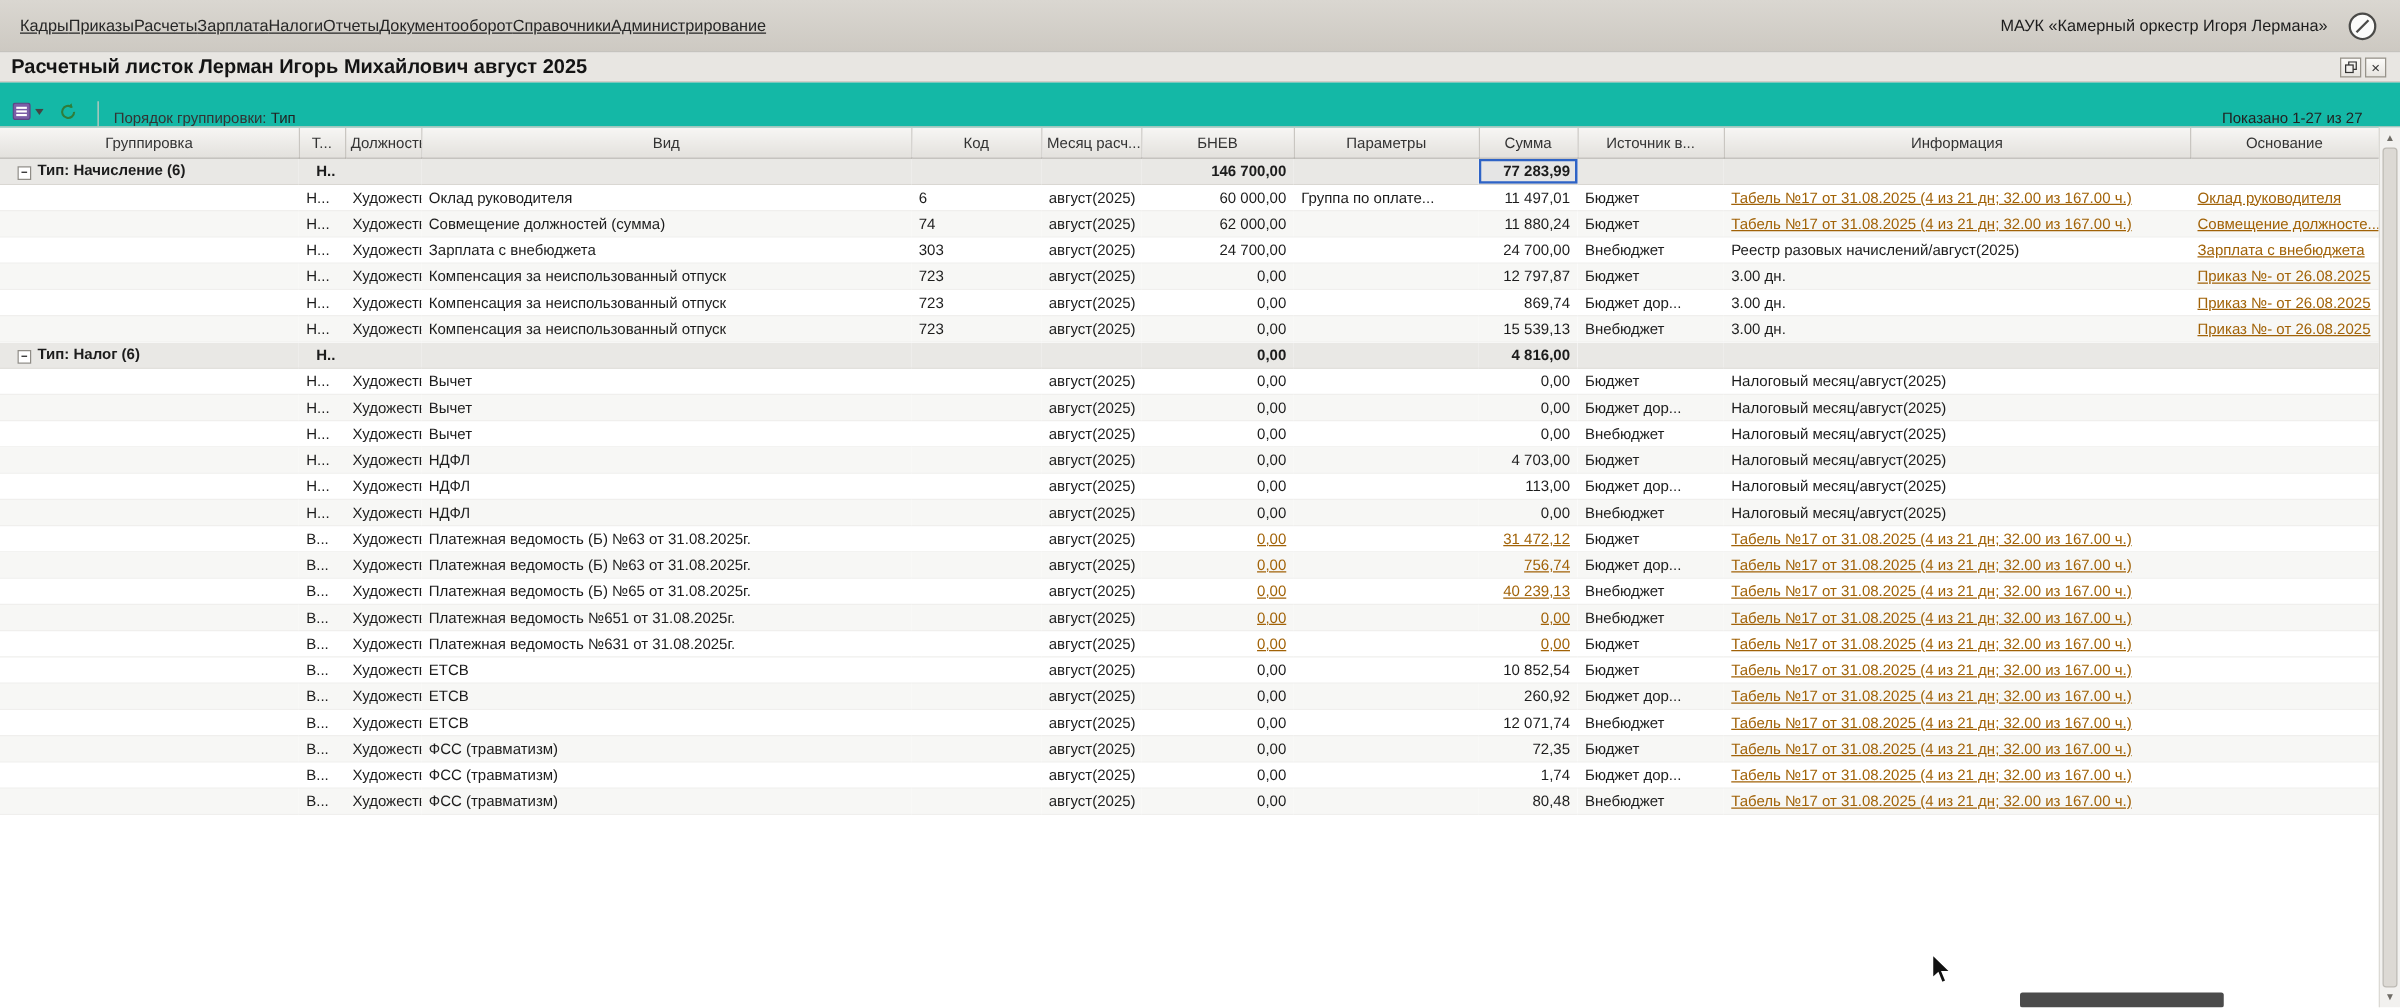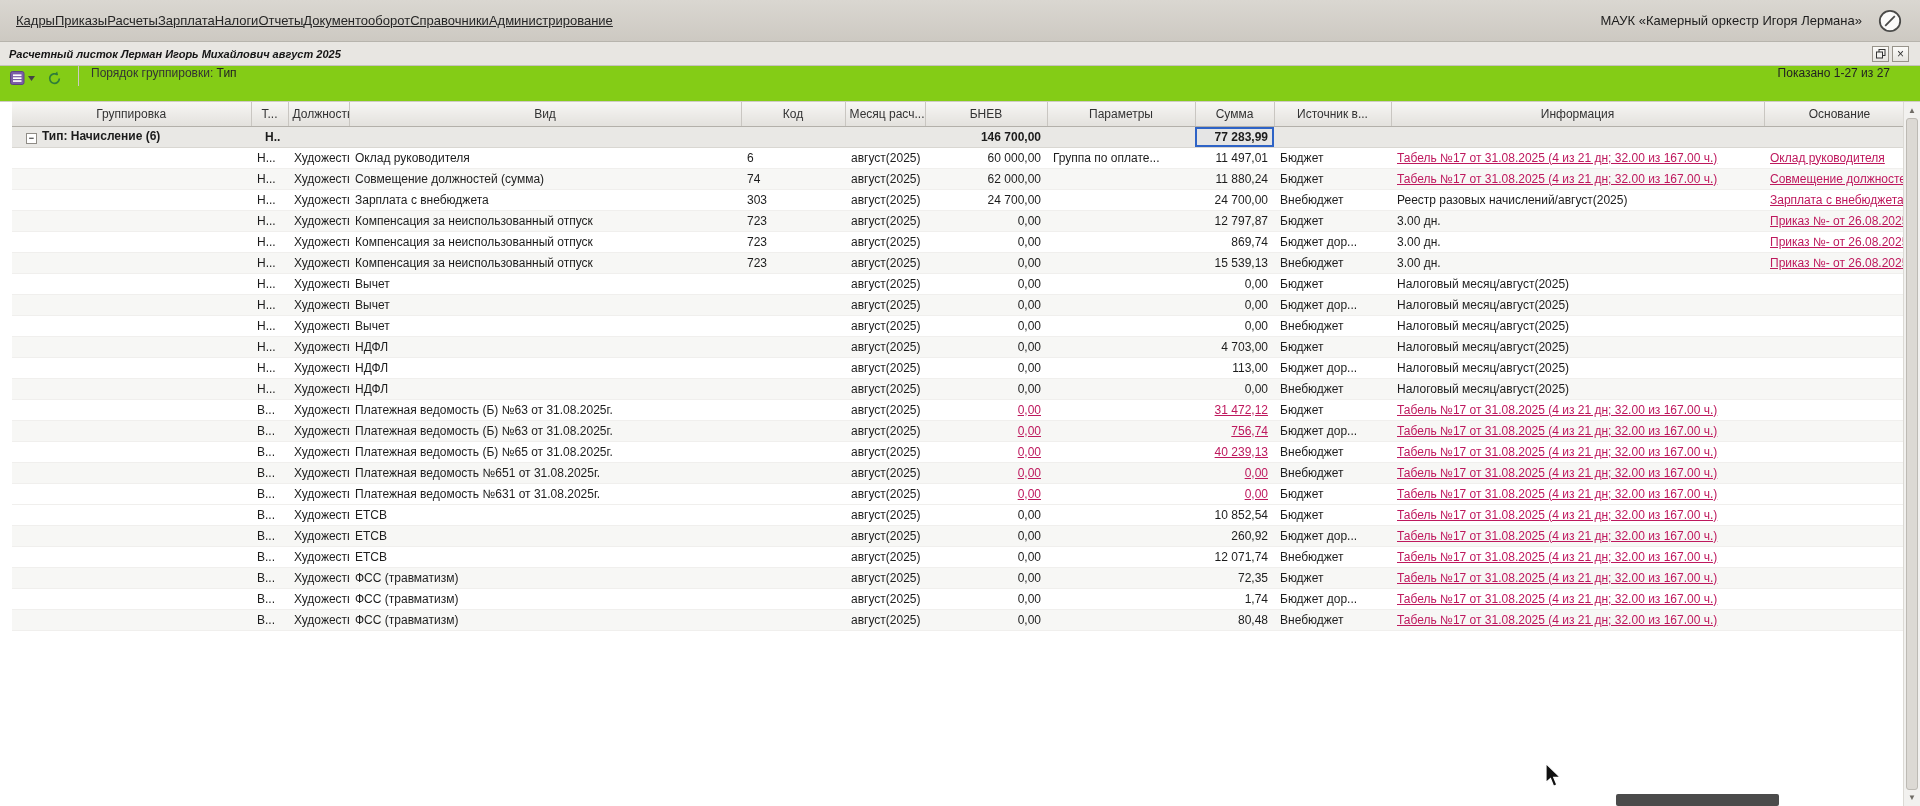--- a/index.html
+++ b/index.html
@@ -20,42 +20,42 @@
   .menu-items { display:flex; }
   .menu-item { font-size:13px; color:#262626; text-decoration:underline; cursor:pointer; white-space:nowrap; }
   .org { margin-left:auto; font-size:13px; color:#1d1d1d; padding-right:14px; white-space:nowrap; }
   .round-icon { width:28px; height:28px; display:flex; align-items:center; justify-content:center; cursor:pointer; }
 
   
   .titlebar {
     height:24px; background:#e8e6e2; border-bottom:1px solid #c6c3bd;
     display:flex; align-items:center; padding:0 9px;
   }
-  .title { font-weight:bold; font-size:11px; color:#141414; white-space:nowrap;font-style:italic; }
+  .title { font-weight:bold; font-size:16px; color:#141414; white-space:nowrap; }
   .win-controls { margin-left:auto; display:flex; gap:3px; padding-right:2px; }
   .win-btn {
     width:17px; height:16px; border:1px solid #97938a;
     background:linear-gradient(#fcfbf9,#e7e5e0);
     display:flex; align-items:center; justify-content:center;
     font-size:12px; line-height:1; color:#333; cursor:pointer;
   }
 
   
   .toolbar {
-    height:36px; background:#84cc16; border-bottom:1px solid #cfccc6;
-    display:flex; align-items:flex-start; padding:0 10px; gap:7px;
+    height:36px; background:#14b8a6; border-bottom:1px solid #cfccc6;
+    display:flex; align-items:flex-end; padding:0 10px; gap:7px;
   }
   .tbtn { height:24px; min-width:24px; border:none; background:transparent; display:flex; align-items:center; justify-content:center; gap:3px; cursor:pointer; }
   .sep { width:1px; height:20px; background:#cdcac4; margin:0 5px; }
   .grouping { font-size:12px; color:#333; white-space:nowrap; }
   .grouping .val { color:#222; }
   .shown { margin-left:auto; font-size:12px; color:#222; padding-right:20px; white-space:nowrap; }
 
   
-  .grid-area { position:absolute; left:12px; top:102px; width:1903px; }
+  .grid-area { position:absolute; left:0; top:102px; width:1903px; }
   table.grid { border-collapse:collapse; table-layout:fixed; width:1903px; font-size:12px; }
   .grid th {
     height:24px; font-weight:normal; color:#333; text-align:center;
     background:linear-gradient(#f7f6f4,#e3e1dd);
     border-right:1px solid #c9c6c1; border-bottom:1px solid #b3b0aa;
     padding:0 4px; overflow:hidden; white-space:nowrap; cursor:pointer;
   }
   .grid td {
     height:21px; padding:0 6px; overflow:hidden; white-space:nowrap;
     border-bottom:1px solid #f0efed; background:#fff; cursor:default;
@@ -63,21 +63,21 @@
   tr.drow.alt td { background:#f7f7f5; }
   tr.grow td { background:#e9e8e5; border-top:1px solid #d9d7d2; border-bottom:1px solid #d9d7d2;padding-left:14px; }
   tr.grow td.sel, td.sel { background:#e5e5e5; box-shadow:inset 0 0 0 2px #2e63c6; }
   .gfirst, .glabel, .b { font-weight:bold; }
   .colic {
     display:inline-block; width:11px; height:11px; line-height:9px;
     border:1px solid #8f8c86; background:#fff; font-size:9px;
     text-align:center; margin-right:5px; vertical-align:-1px; cursor:pointer;
   }
   .num { text-align:right; }
-  .lnk { color:#be185d; text-decoration:underline; cursor:pointer; }
+  .lnk { color:#a16207; text-decoration:underline; cursor:pointer; }
 
   
   .vscroll { position:absolute; top:102px; right:0; width:17px; bottom:0; background:#f2f1ef; border-left:1px solid #dcdad5; }
   .vthumb { position:absolute; left:2px; right:2px; top:16px; bottom:16px; background:#dcd9d4; border:1px solid #bdbab4; border-radius:3px; cursor:pointer; }
   .sarrow { position:absolute; left:0; width:100%; height:15px; display:flex; align-items:center; justify-content:center; font-size:8px; color:#6f6c66; cursor:pointer; }
   .sarrow.up { top:1px; } .sarrow.down { bottom:1px; }
   .hthumb { position:absolute; left:1616px; top:794px; width:163px; height:12px; background:#4b4b4b; border-radius:2px; cursor:pointer; }
 
   .cursor { position:absolute; left:1545px; top:763px; pointer-events:none; }
 </style>
@@ -270,20 +270,34 @@
           <td>Компенсация за неиспользованный отпуск</td>
           <td>723</td>
           <td>август(2025)</td>
           <td class="num">0,00</td>
           <td></td>
           <td class="num">15 539,13</td>
           <td>Внебюджет</td>
           <td>3.00 дн.</td>
           <td><span class="lnk">Приказ №- от 26.08.2025</span></td>
         </tr>
+        <tr class="grow">
+          <td class="gfirst"><span class="colic">−</span><span class="glabel">Тип: Налог (6)</span></td>
+          <td class="b">Н..</td>
+          <td></td>
+          <td></td>
+          <td></td>
+          <td></td>
+          <td class="num b">0,00</td>
+          <td></td>
+          <td class="num b">4 816,00</td>
+          <td></td>
+          <td></td>
+          <td></td>
+        </tr>
         <tr class="drow">
           <td></td>
           <td>Н...</td>
           <td>Художестве...</td>
           <td>Вычет</td>
           <td></td>
           <td>август(2025)</td>
           <td class="num">0,00</td>
           <td></td>
           <td class="num">0,00</td>

